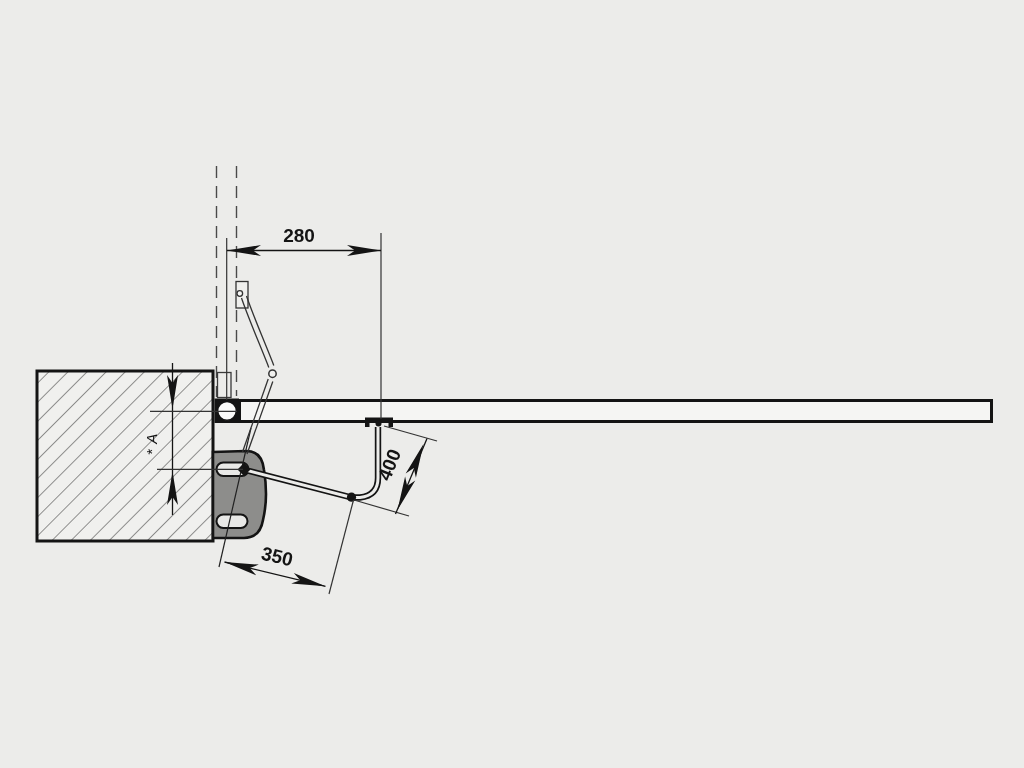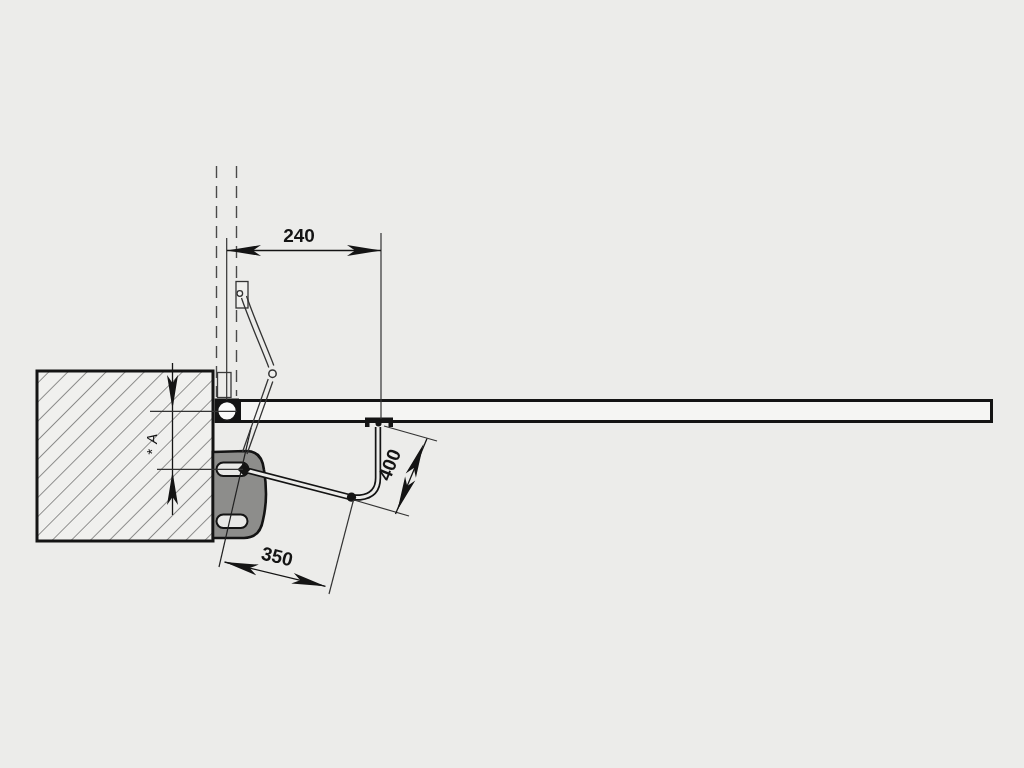--- a/index.html
+++ b/index.html
@@ -110,21 +110,21 @@
     </g>
 
     <g>
       <line x1="353.5" y1="500" x2="329" y2="594" stroke="#333" stroke-width="1.2"></line>
       <line x1="224.5" y1="562" x2="325.5" y2="586.3" stroke="#141414" stroke-width="1.3"></line>
       <polygon points="224.5,562 256.2,575.3 249.7,568.1 258.8,564.6" fill="#141414"></polygon>
       <polygon points="325.5,586.3 291.2,583.6 300.3,580.2 293.8,573" fill="#141414"></polygon>
     </g>
   </svg>
 
-  <div class="dim-label" style="left:275px;top:226px;">240</div>
+  <div class="dim-label" style="left:275px;top:226px;">280</div>
 
   <div class="dim-label rot400" style="left:366px;top:455px;">400</div>
 
   <div class="dim-label rot350" style="left:253px;top:547px;">350</div>
 
   <div class="dim-label rotA" style="left:128px;top:434px;">* A</div>
 
 </div>
 
 </body></html>

